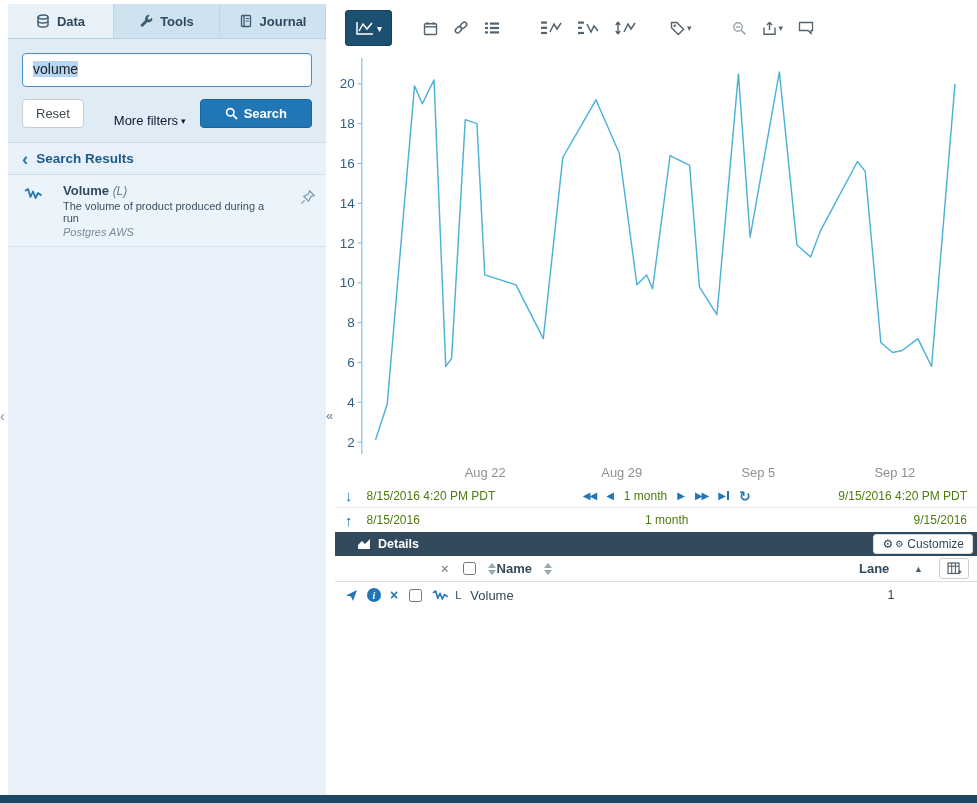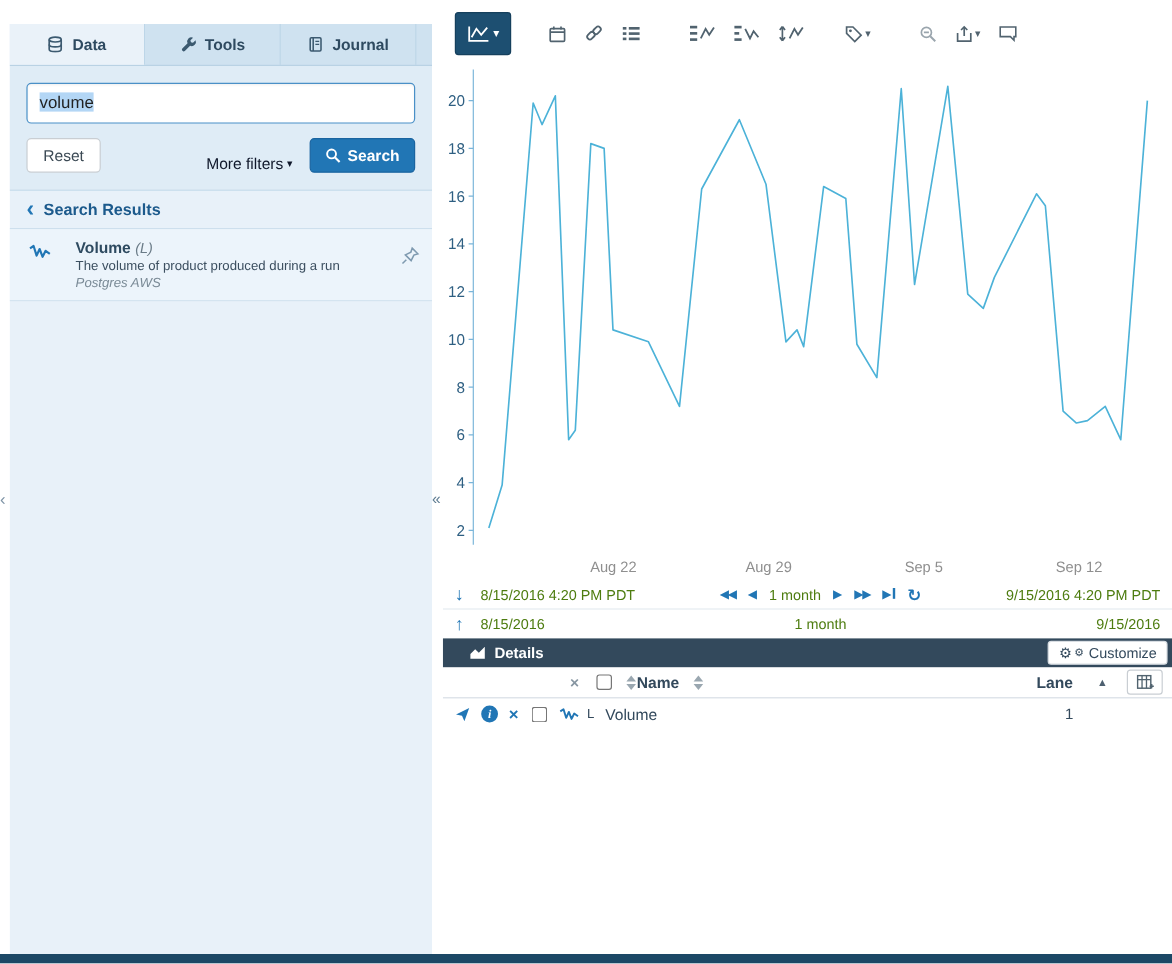--- a/index.html
+++ b/index.html
@@ -5,37 +5,37 @@
   * { margin:0; padding:0; box-sizing:border-box; }
   html,body { width:977px; height:803px; overflow:hidden; background:#fff;
     font-family:"Liberation Sans","DejaVu Sans",sans-serif; font-size:13px; color:#33495c; }
   .app { display:flex; width:977px; height:795px; }
 
   
   .left-gutter { width:8px; position:relative; background:#fff; }
   .edge-handle { position:absolute; left:0; top:408px; color:#7d93a5; font-size:14px; cursor:pointer; }
 
   
-  .sidebar { width:352px; margin-top:20px; background:#e8f1f9; display:flex; flex-direction:column; }
+  .sidebar { width:318px; margin-top:4px; background:#e8f1f9; display:flex; flex-direction:column; }
   .tabbar { display:flex; background:#cfe2f0; border-bottom:1px solid #b9d2e4; }
   .tab { width:113px; height:34px; display:flex; align-items:center; justify-content:center; gap:7px;
     border-right:1px solid #bdd6e8; color:#2e4a60; font-weight:bold; font-size:13px; cursor:pointer; }
   .tab.active { background:#eaf2f9; }
   .tab .ticon { color:#3c5a70; display:flex; }
 
   .search-panel { background:#dfecf6; border-bottom:1px solid #c8dcec; padding:14px 14px 14px; }
   .fake-input { background:#fff; border:1px solid #4a90c7; border-radius:4px; height:34px;
     padding:7px 10px; font-size:14px; color:#222; cursor:text; box-shadow:0 1px 2px rgba(0,0,0,.06) inset; }
   .fake-input .sel { background:#b3d6f5; }
   .search-actions { display:flex; align-items:flex-end; margin-top:12px; }
   .btn-reset { background:#fff; border:1px solid #c9ced3; border-radius:4px; padding:6px 13px;
     font-size:13px; color:#3c4a55; cursor:pointer; font-family:inherit; }
   .more-filters { margin-left:auto; color:#0f172a; font-size:13px; cursor:pointer; display:flex; align-items:center; gap:3px; text-decoration:none; }
   .btn-search { margin-left:14px; background:#2176b5; border:1px solid #1a64a0; border-radius:4px;
-    color:#fff; font-weight:bold; font-size:13px; padding:6px 12px; display:flex; align-items:center; gap:6px; cursor:pointer; font-family:inherit; }
+    color:#fff; font-weight:bold; font-size:13px; padding:6px 24px; display:flex; align-items:center; gap:6px; cursor:pointer; font-family:inherit; }
 
   .results-header { display:flex; align-items:center; gap:8px; padding:8px 14px;
     border-bottom:1px solid #cddfed; color:#1c5a8c; font-weight:bold; font-size:13.5px; }
   .results-header .back { color:#2176b5; font-size:19px; font-weight:bold; line-height:12px; cursor:pointer; }
 
   .result-item { display:flex; align-items:flex-start; gap:20px; padding:8px 10px 8px 16px;
     background:#ecf4fb; border-bottom:1px solid #d4e4f0; cursor:pointer; }
   .result-item .wave { margin-top:4px; display:flex; }
   .result-text { flex:1; }
   .result-title { font-size:13px; color:#2e4a60; }
@@ -100,21 +100,21 @@
 
   .tbl-header { height:26px; display:flex; align-items:center; border-bottom:1px solid #d7dee5;
     padding:0 8px 0 10px; font-size:13px; }
   .tbl-row { height:26px; display:flex; align-items:center; padding:0 8px 0 10px; font-size:13px; }
   .hx { color:#8796a2; font-weight:bold; margin-left:96px; cursor:pointer; }
   .cb { width:13px; height:13px; margin-left:14px; cursor:pointer; }
   .sort { display:inline-flex; flex-direction:column; gap:2px; margin-left:12px; cursor:pointer; }
   .tri-up { width:0; height:0; border-left:4px solid transparent; border-right:4px solid transparent; border-bottom:5px solid #9aa7b0; }
   .tri-down { width:0; height:0; border-left:4px solid transparent; border-right:4px solid transparent; border-top:5px solid #9aa7b0; }
   .hname { font-weight:bold; margin-left:1px; }
-  .lane-col { margin-left:auto; width:64px; display:flex; align-items:center; justify-content:flex-end; gap:20px; }
+  .lane-col { margin-left:auto; width:64px; display:flex; align-items:center; justify-content:space-between; gap:20px; }
   .lane-col b { font-weight:bold; }
   .lane-sort { color:#4d6070; font-size:9px; cursor:pointer; }
   .colbtn-spacer { width:46px; display:flex; justify-content:flex-end; }
   .add-col-btn { width:30px; height:21px; background:#fff; border:1px solid #c9ced3; border-radius:3px;
     display:flex; align-items:center; justify-content:center; color:#51636f; cursor:pointer; }
   .rix { display:flex; align-items:center; cursor:pointer; }
   .row-x { color:#2176b5; font-weight:bold; font-size:14px; margin-left:9px; cursor:pointer; }
   .info-badge { width:14px; height:14px; border-radius:50%; background:#2176b5; color:#fff;
     font-size:10px; font-weight:bold; font-style:italic; display:flex; align-items:center; justify-content:center;
     margin-left:9px; cursor:pointer; font-family:"Liberation Serif","DejaVu Serif",serif; }

